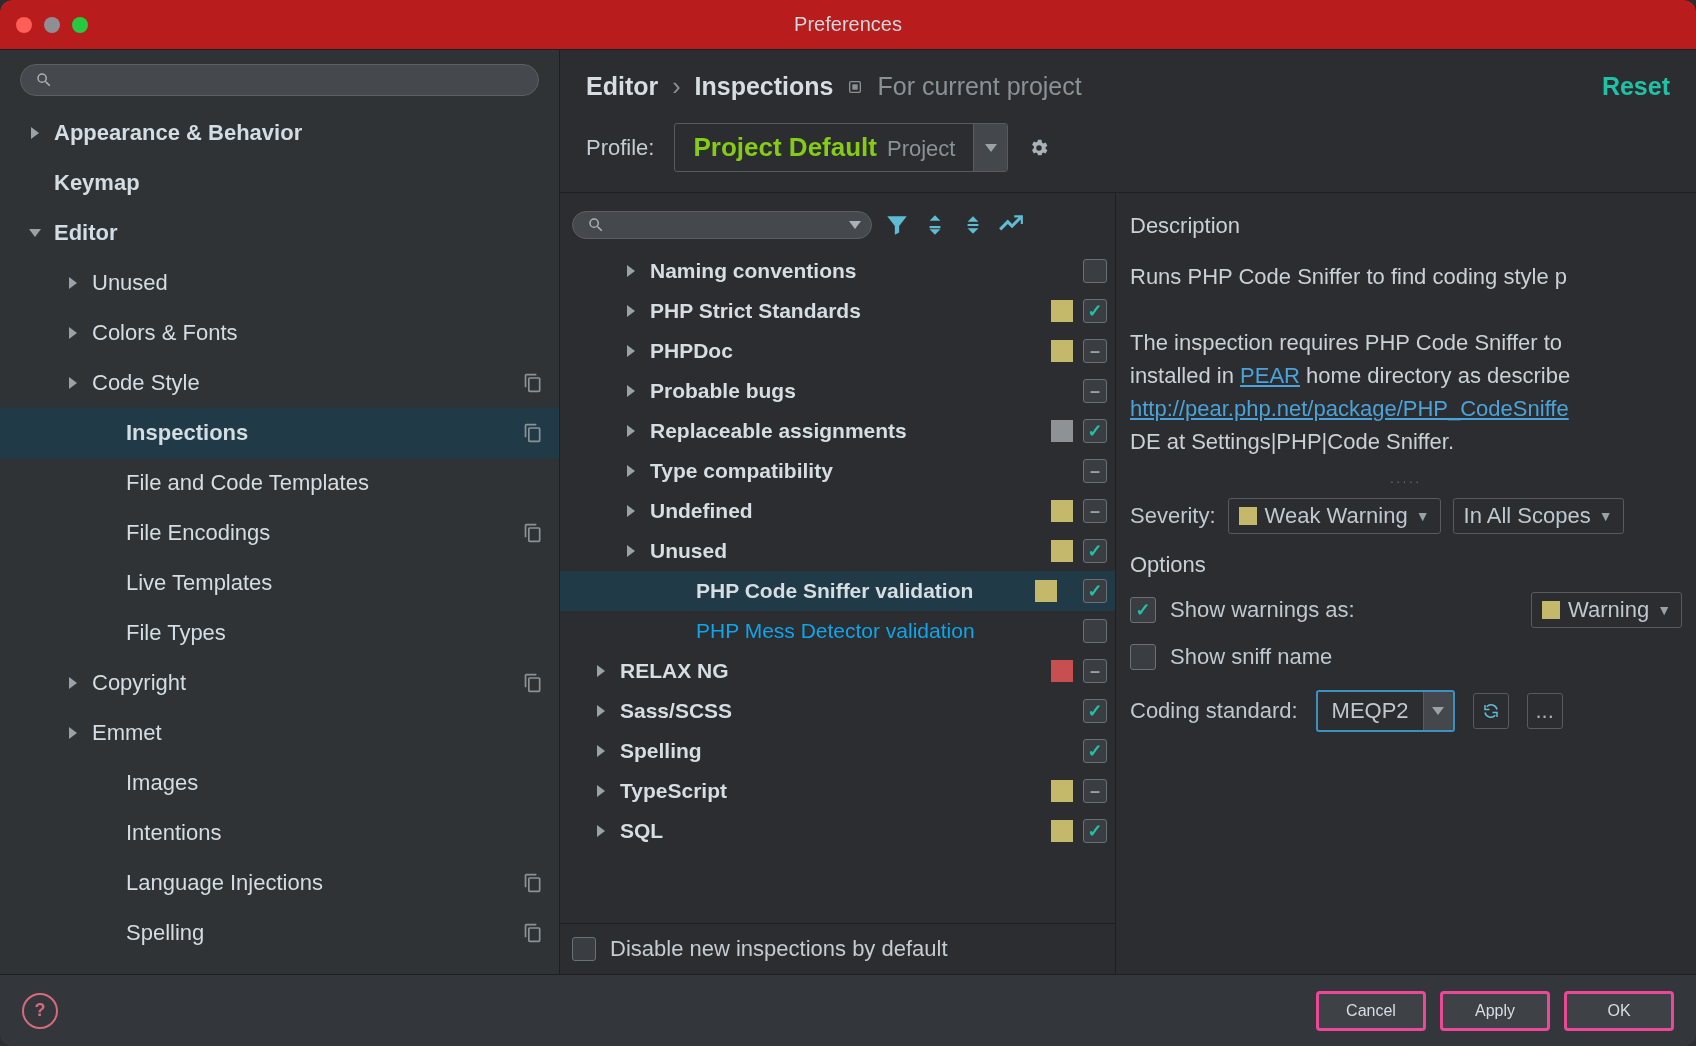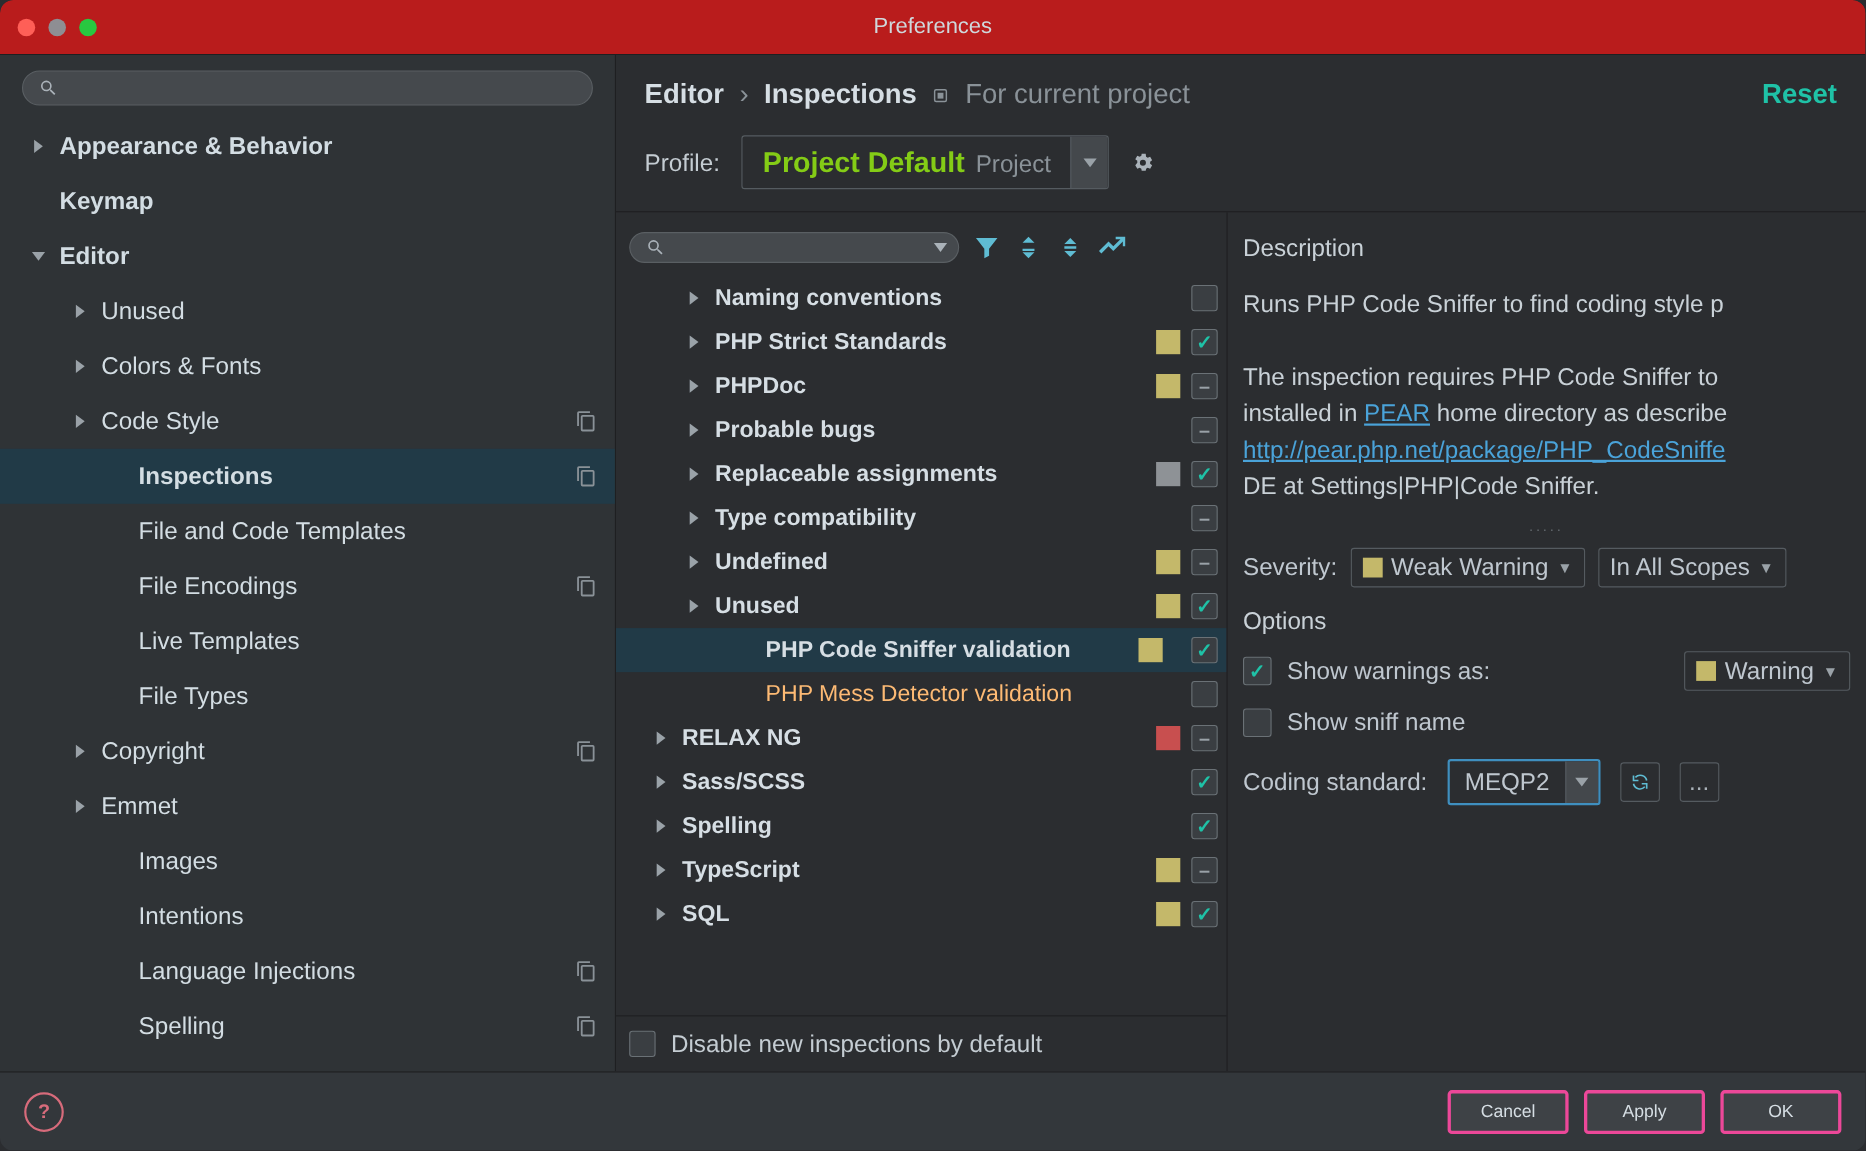--- a/index.html
+++ b/index.html
@@ -327,21 +327,21 @@
               <span class="swatch sw-yellow"></span>
               <span class="cbx check"></span>
             </div>
             <div class="tree-row lvl3 selected">
               <span class="tw"></span>
               <span style="font-weight: 700;">PHP Code Sniffer validation</span>
               <span class="spacer"></span>
               <span class="swatch sw-yellow"></span>
               <span class="cbx check"></span>
             </div>
-            <div class="tree-row lvl3" style="color: #fdba74;">
+            <div class="tree-row lvl3" style="color: #0ea5e9;">
               <span class="tw"></span>
               <span style="font-weight: 400;">PHP Mess Detector validation</span>
               <span class="spacer"></span>
               <span class="cbx"></span>
             </div>
             <div class="tree-row lvl1">
               <span class="tw">
                 <span class="tri right"></span>
               </span>
               <span>RELAX NG</span>

